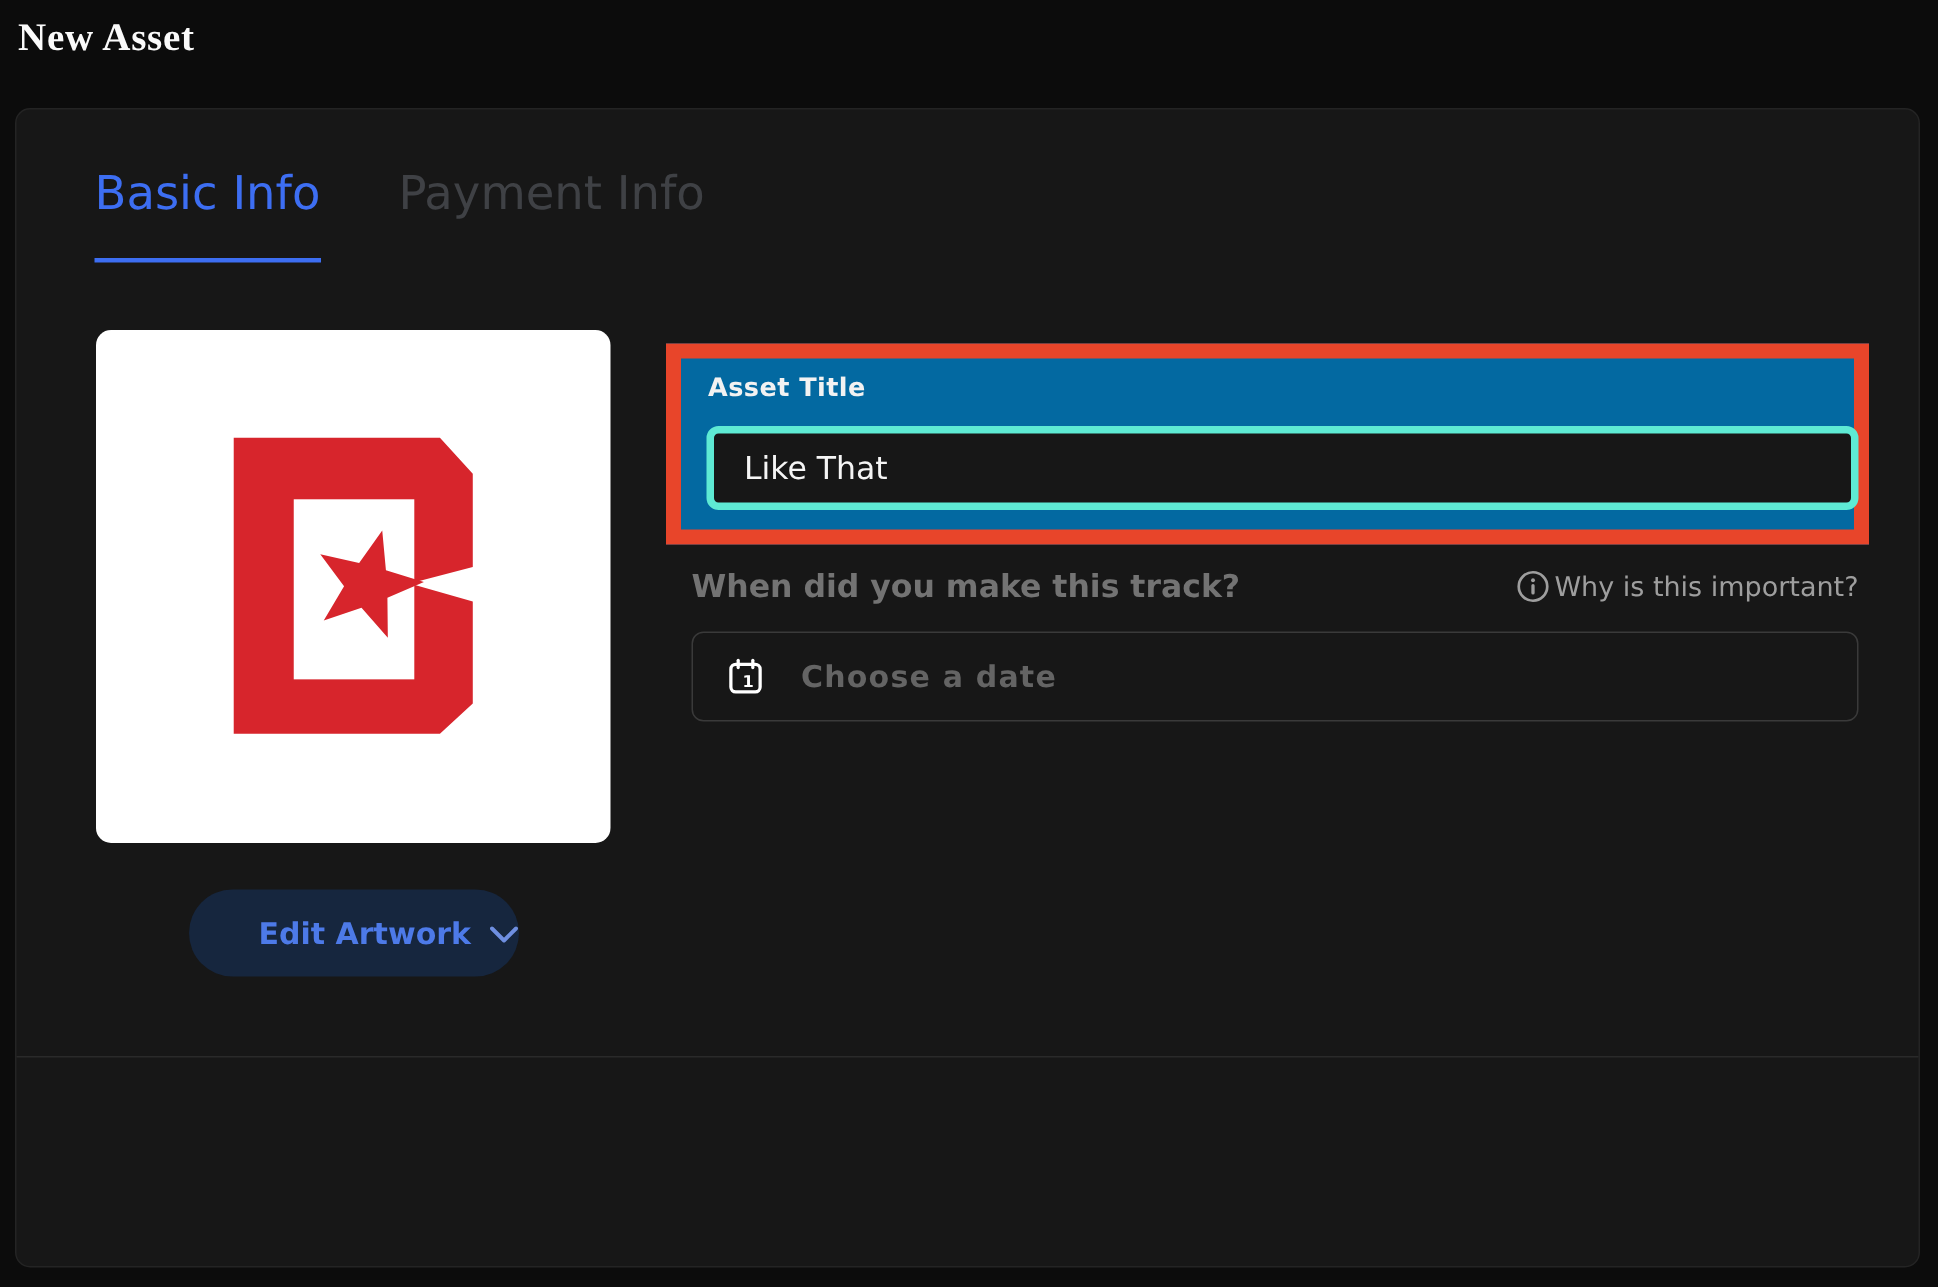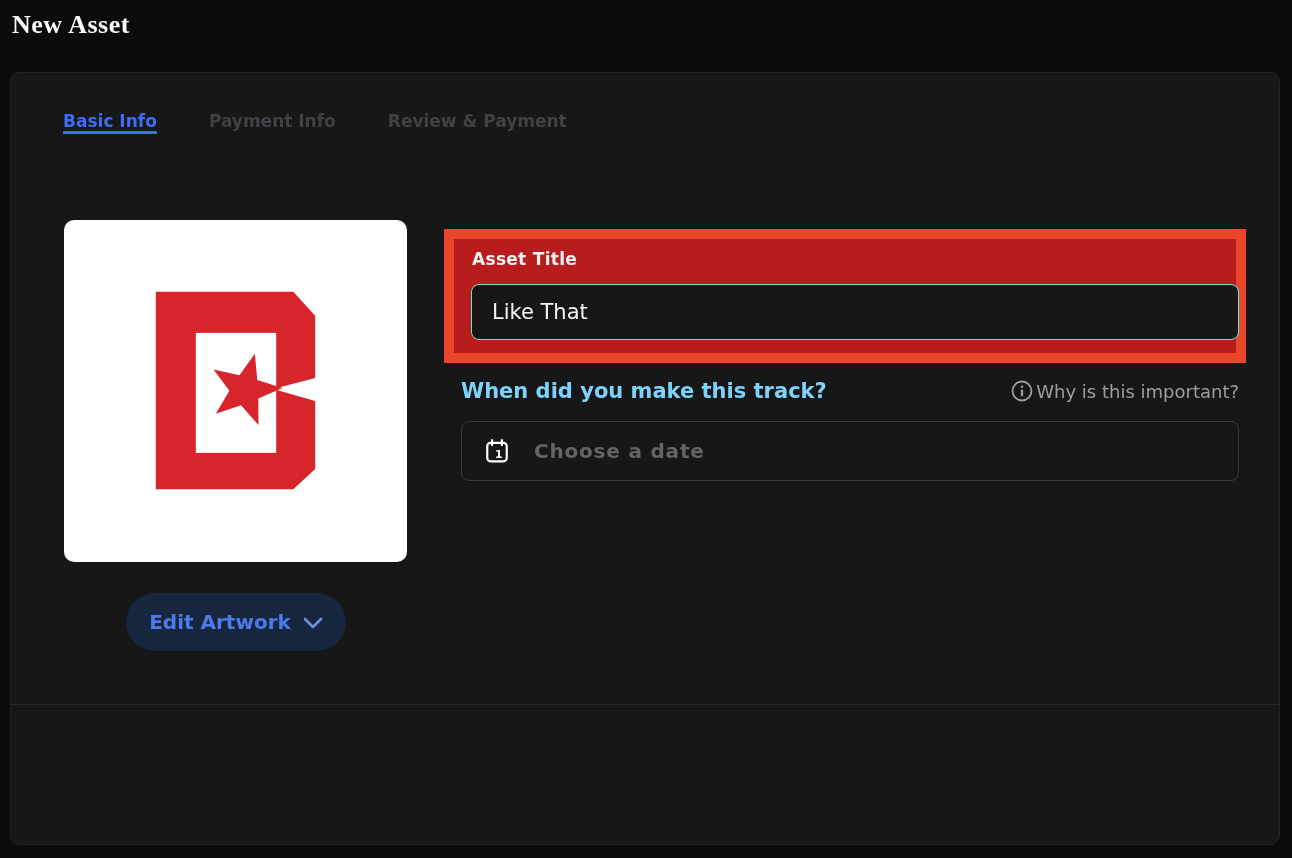--- a/index.html
+++ b/index.html
@@ -19,71 +19,71 @@
     background: #171717;
     border: 1px solid #242424;
     border-radius: 10px;
   }
   
   .tabs {
     position: absolute; left: 52px; top: 38px;
     display: flex; gap: 52px;
   }
   .tab {
-    font-size: 17px; font-weight: 700; color: #3f4145;
-    padding-bottom: 0; cursor: pointer;
+    font-size: 31px; font-weight: 400; color: #3f4145;
+    padding-bottom: 25px; cursor: pointer;
     border-bottom: 3px solid transparent;
   }
   .tab.active { color: #3d6ef2; border-bottom-color: #3d6ef2; }
   
   .artwork-tile {
     position: absolute; left: 53px; top: 147px;
     width: 343px; height: 342px;
     background: #ffffff; border-radius: 10px;
     display: flex; align-items: center; justify-content: center;
   }
   .artwork-tile svg { width: 343px; height: 342px; }
   .edit-artwork-btn {
     position: absolute; left: 115px; top: 520px;
     width: 220px; height: 58px;
     background: #16263e; border: none; border-radius: 29px;
     color: #4d7ae8; font-size: 20px; font-weight: 600;
     font-family: inherit;
-    display: flex; align-items: center; justify-content: center; gap: 12px;
+    display: flex; align-items: center; justify-content: flex-end; gap: 12px;
     cursor: pointer;
   }
   .edit-artwork-btn svg { margin-top: 2px; }
   
   .annotation-box {
     position: absolute; left: 433px; top: 156px;
     width: 802px; height: 134px;
     border: 10px solid #e8452a;
-    background: #b91c1c;
+    background: #0369a1;
   }
   .field-label {
     position: absolute; left: 18px; top: 10px;
     color: #f2f2f2; font-size: 17px; font-weight: 600; letter-spacing: 0.3px;
   }
   .title-input {
     position: absolute; left: 17px; top: 45px;
     width: 768px; height: 56px;
     background: #171717;
-    border: 1px solid #5eead4; border-radius: 8px;
+    border: 5px solid #5eead4; border-radius: 8px;
     color: #f5f5f5; font-size: 21px; font-weight: 500;
     font-family: inherit;
     padding: 0 20px;
     outline: none;
   }
   .date-question-row {
     position: absolute; left: 450px; top: 306px;
     width: 778px;
     display: flex; align-items: center; justify-content: space-between;
   }
   .date-question {
-    color: #7dd3fc; font-size: 21px; font-weight: 600;
+    color: #737373; font-size: 21px; font-weight: 600;
   }
   .why-important {
     display: flex; align-items: center; gap: 3px;
     color: #9e9e9e; font-size: 18px; font-weight: 500;
     cursor: pointer;
   }
   .date-input {
     position: absolute; left: 450px; top: 348px;
     width: 778px; height: 60px;
     border: 1px solid #3a3a3a; border-radius: 8px;
@@ -112,21 +112,20 @@
 </head>
 <body>
 
 <div class="page-title">New Asset</div>
 
 <div class="card">
 
   <div class="tabs">
     <div class="tab active">Basic Info</div>
     <div class="tab">Payment Info</div>
-    <div class="tab">Review &amp; Payment</div>
   </div>
 
   <div class="artwork-tile">
     <svg viewBox="0 0 100 100">
       <polygon fill="#d7252c" points="26.7,21 66.9,21 73.3,28 73.3,46.2 61,49.4 73.3,52.9 73.3,72.8 66.9,78.7 26.7,78.7"></polygon>
       <rect fill="#ffffff" x="38.4" y="33" width="23.5" height="35.1"></rect>
       <polygon fill="#d7252c" points="55.65,39.08 56.37,46.81 63.78,49.12 56.66,52.21 56.74,59.97 51.61,54.14 44.25,56.62 48.21,49.94 43.57,43.71 51.15,45.41"></polygon>
     </svg>
   </div>
 

